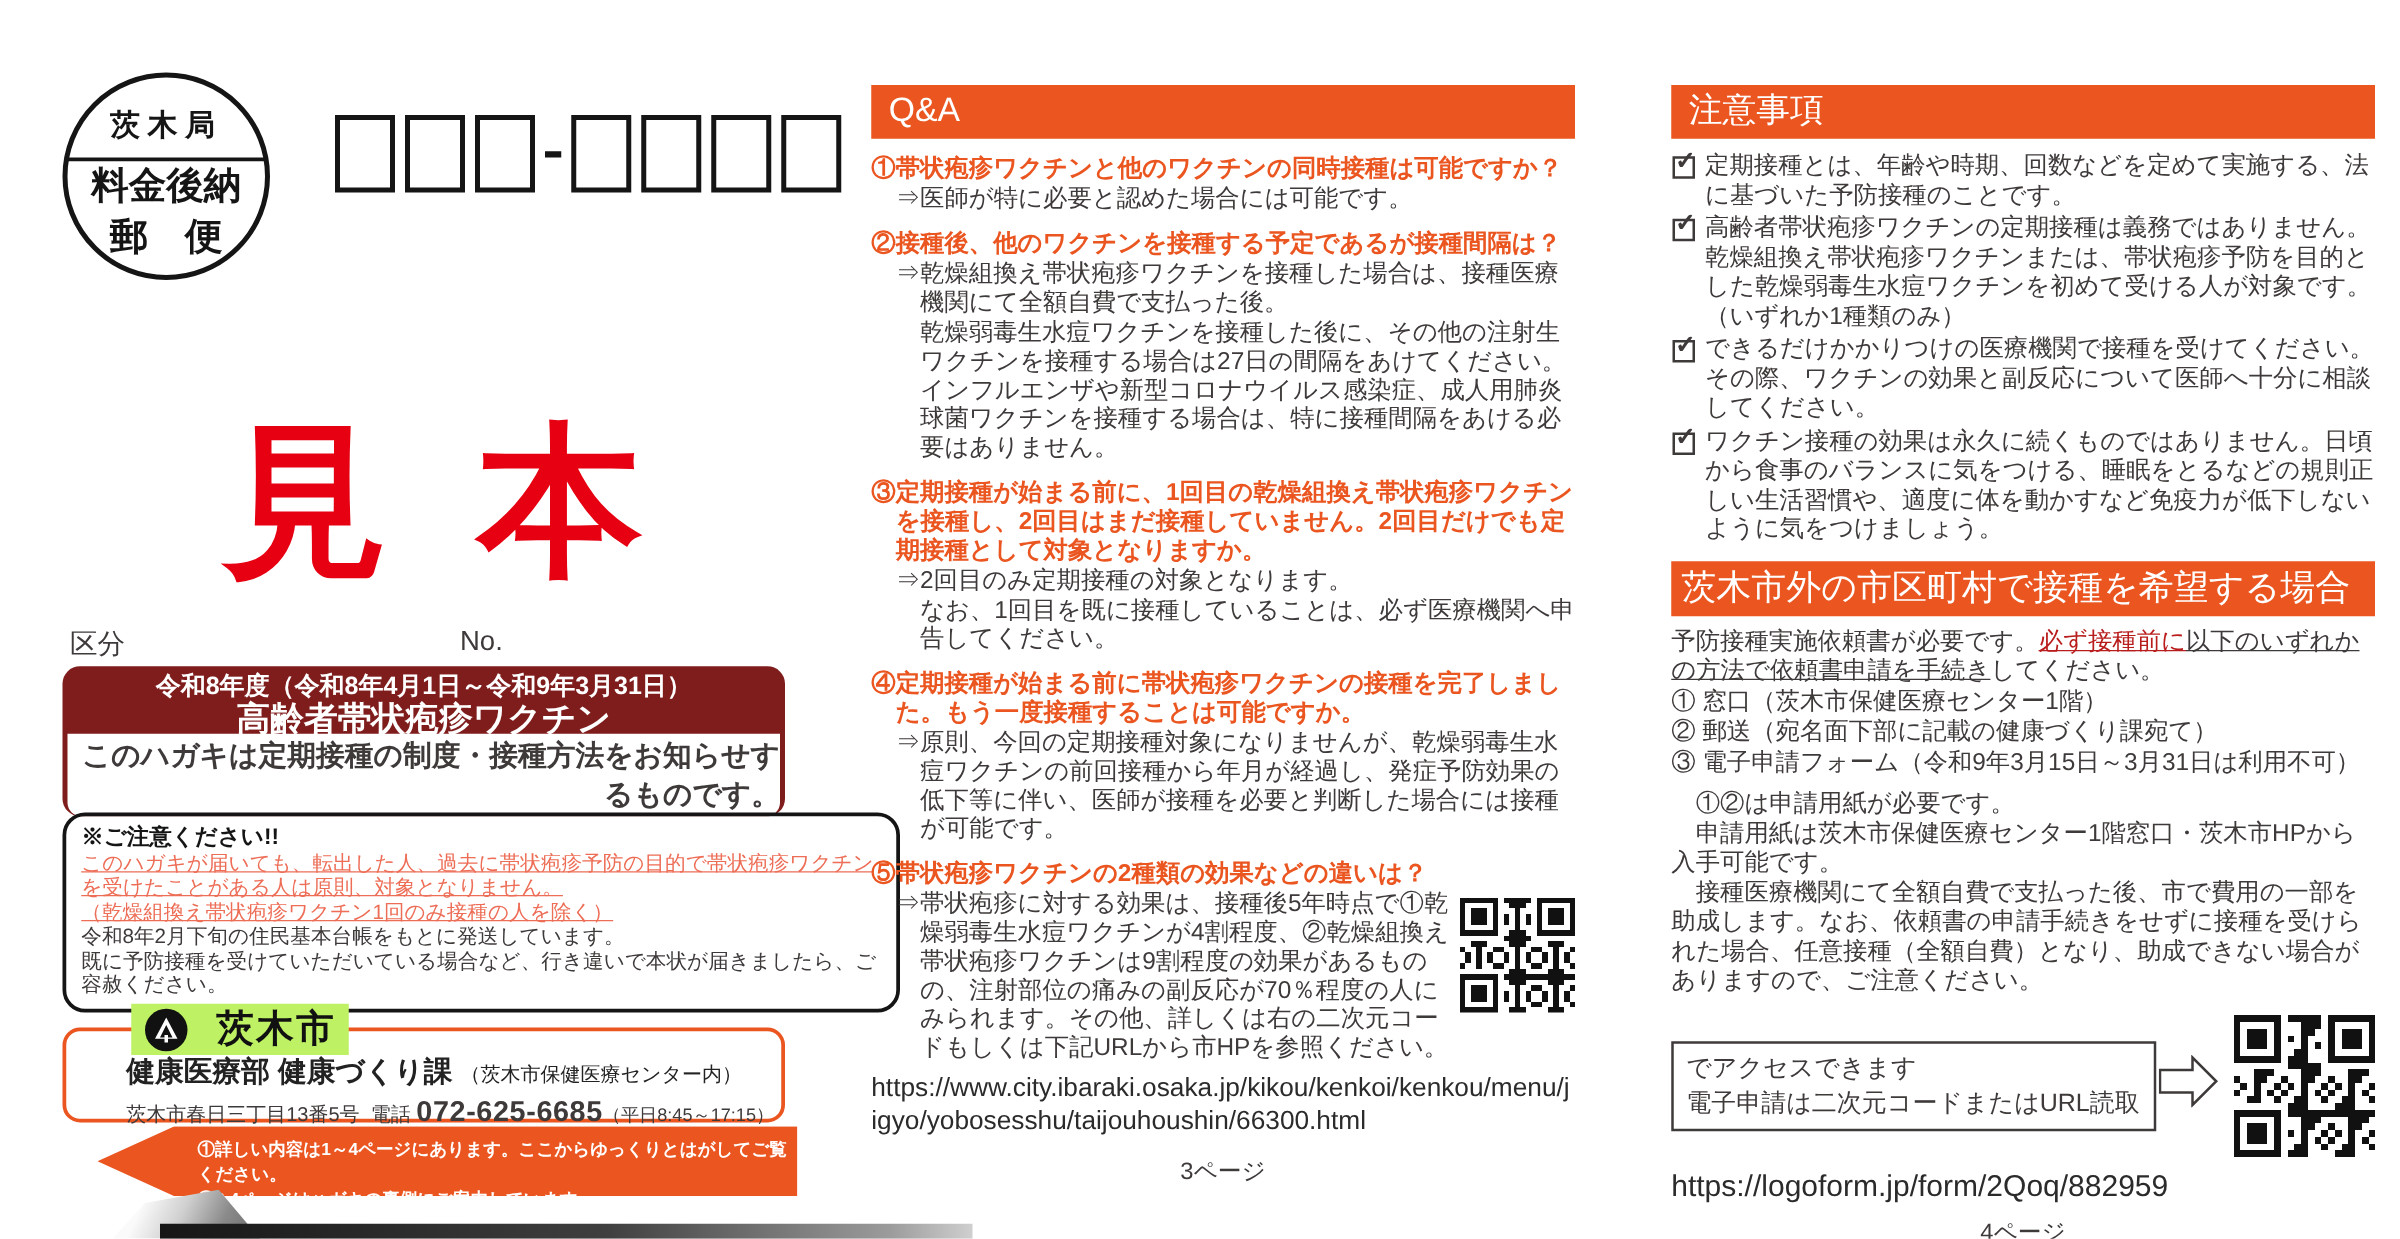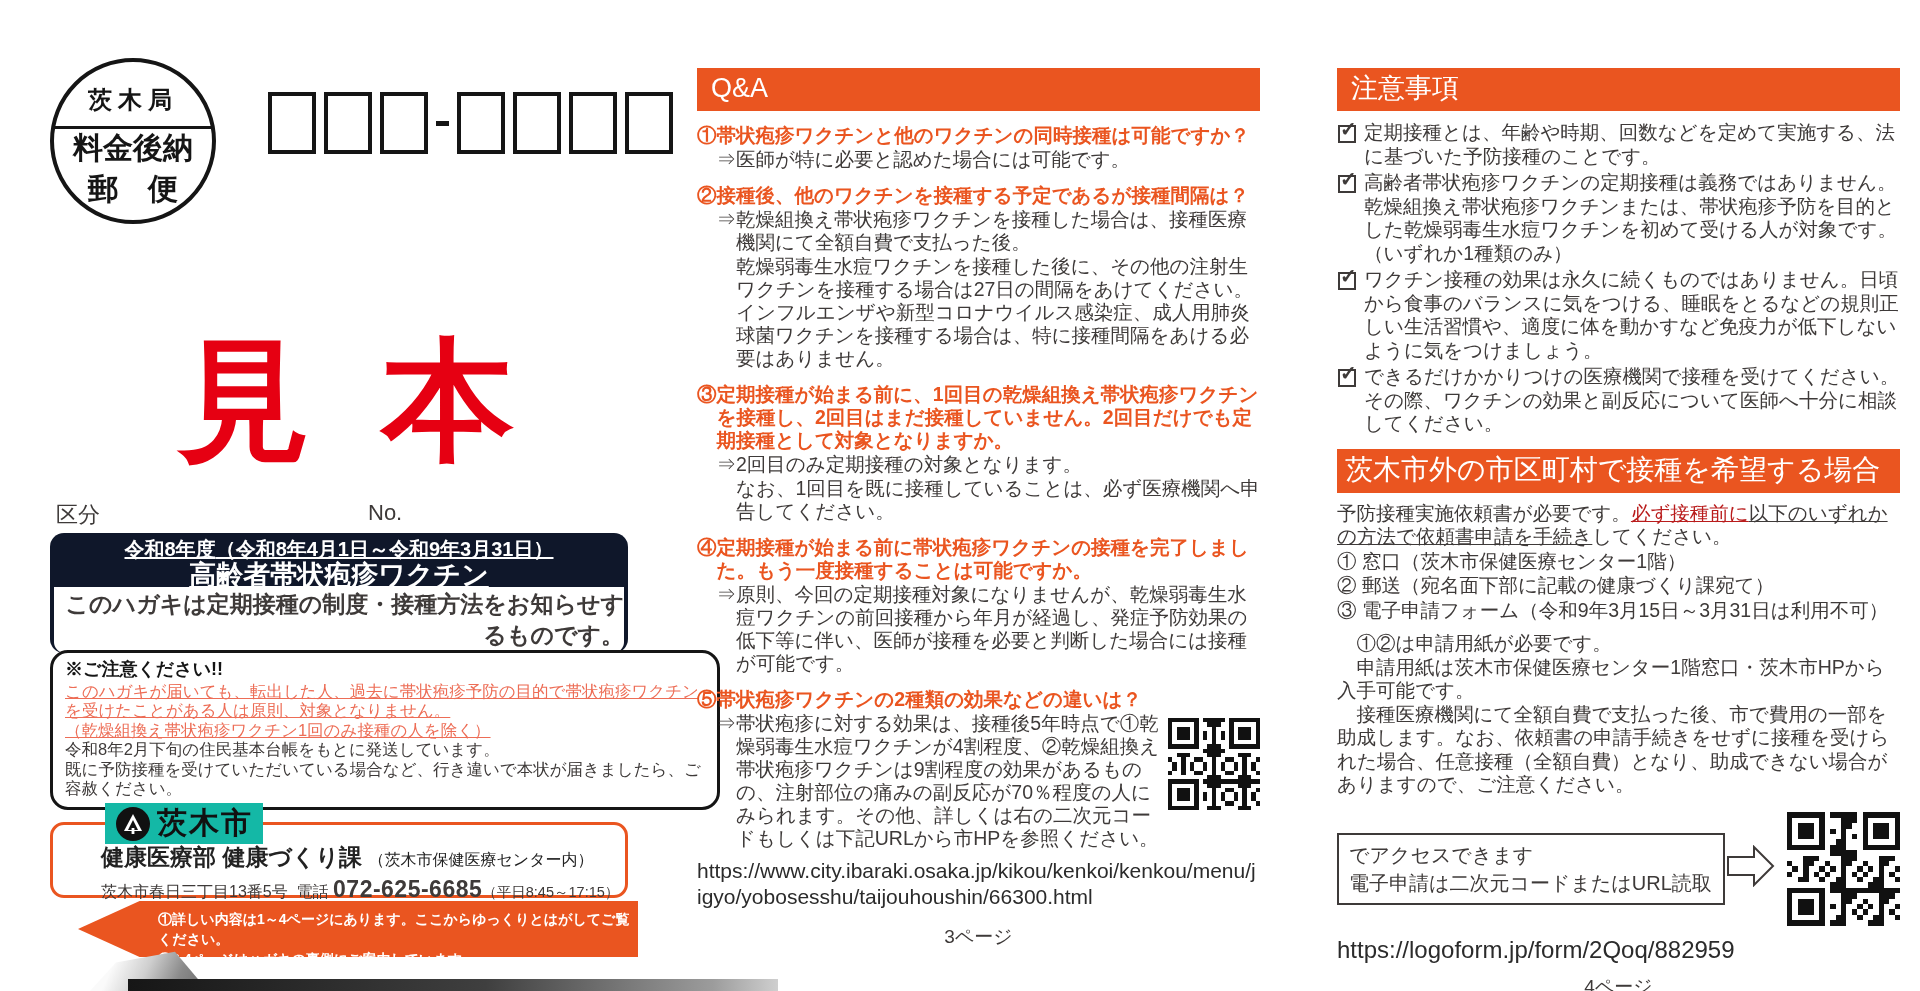--- a/index.html
+++ b/index.html
@@ -16,30 +16,30 @@
   .pm-top{font-size:24px;font-weight:600;letter-spacing:6px;padding-top:22px;}
   .pm-line{position:absolute;top:64px;left:-2px;right:-2px;border-top:3px solid #151515;}
   .pm-mid{font-size:30px;font-weight:600;margin-top:12px;}
   .pm-bot{font-size:30px;font-weight:600;}
   .zip{position:absolute;left:268px;top:92px;display:flex;align-items:center;gap:8px;}
   .zipbox{width:40px;height:54px;border:4px solid #151515;box-sizing:content-box;}
   .zipdash{width:13px;height:5px;background:#151515;}
   .mihon{position:absolute;left:178px;top:322px;font-size:132px;font-weight:bold;color:#E60012;letter-spacing:72px;white-space:nowrap;line-height:1.2;}
   .kubun{position:absolute;left:56px;top:500px;font-size:22px;}
   .no{position:absolute;left:368px;top:500px;font-size:22px;}
-  .titlebox{position:absolute;left:50px;top:533px;width:578px;height:120px;background:#0f172a;border-radius:14px;color:#fff;text-align:center;text-decoration:underline;}
+  .titlebox{position:absolute;left:50px;top:533px;width:578px;height:120px;background:#7f1d1d;border-radius:14px;color:#fff;text-align:center;}
   .t1{font-size:20px;font-weight:bold;margin-top:5px;line-height:1.1;}
   .t2{font-size:27px;font-weight:bold;line-height:1.12;}
   .t3{font-size:25px;font-weight:bold;line-height:1.12;}
   .tsub{position:absolute;left:4px;right:4px;bottom:0;background:#fff;color:#3E3A39;font-size:23px;font-weight:600;border-radius:0 0 11px 11px;padding:2px 0;text-align:right;}
   .cautionbox{position:absolute;left:50px;top:650px;width:670px;border:3px solid #151515;border-radius:18px;padding:7px 12px 8px;box-sizing:border-box;font-size:16.5px;line-height:19.5px;}
   .cb-head{font-weight:bold;font-size:18px;color:#151515;margin-bottom:2px;}
   .cb-red{color:#ED6D56;text-decoration:underline;}
   .senderbox{position:absolute;left:50px;top:822px;width:578px;height:76px;border:3px solid #EA5520;border-radius:14px;box-sizing:border-box;}
-  .senderhead{position:absolute;top:-22px;left:52px;background:#14b8a6;padding:0 10px;display:flex;align-items:center;gap:6px;}
+  .senderhead{position:absolute;top:-22px;left:52px;background:#bef264;padding:0 10px;display:flex;align-items:center;gap:22px;}
   .citylogo{width:36px;height:36px;display:inline-block;}
   .cityname{font-size:30px;font-weight:bold;color:#111;letter-spacing:2px;}
   .dept{margin:17px 0 0 48px;font-size:23px;font-weight:bold;color:#222;white-space:nowrap;}
   .dept .note{font-size:16px;font-weight:normal;}
   .addr{margin:3px 0 0 48px;font-size:16px;white-space:nowrap;}
   .addr .tel{font-size:23px;font-weight:bold;letter-spacing:.5px;}
   .addr .telnote{font-size:14.5px;}
   .arrowstrip{position:absolute;left:78px;top:901px;width:560px;height:56px;background:#EA5520;
     clip-path:polygon(0 50%,11% 0,100% 0,100% 100%,11% 100%);
     color:#fff;font-weight:bold;font-size:14px;line-height:20px;padding:8px 6px 8px 80px;box-sizing:border-box;}
@@ -318,22 +318,22 @@
   <div class="urlmid">https://www.city.ibaraki.osaka.jp/kikou/kenkoi/kenkou/menu/jigyo/yobosesshu/taijouhoushin/66300.html</div>
   <div class="pageno">3ページ</div>
 </section>
 
 <section class="col-right">
   <div class="secbar">注意事項</div>
 
   <ul class="notelist">
     <li><span class="chk"></span><span>定期接種とは、年齢や時期、回数などを定めて実施する、法に基づいた予防接種のことです。</span></li>
     <li><span class="chk"></span><span>高齢者帯状疱疹ワクチンの定期接種は義務ではありません。乾燥組換え帯状疱疹ワクチンまたは、帯状疱疹予防を目的とした乾燥弱毒生水痘ワクチンを初めて受ける人が対象です。（いずれか1種類のみ）</span></li>
+    <li><span class="chk"></span><span>できるだけかかりつけの医療機関で接種を受けてください。その際、ワクチンの効果と副反応について医師へ十分に相談してください。</span></li>
     <li><span class="chk"></span><span>ワクチン接種の効果は永久に続くものではありません。日頃から食事のバランスに気をつける、睡眠をとるなどの規則正しい生活習慣や、適度に体を動かすなど免疫力が低下しないように気をつけましょう。</span></li>
-    <li><span class="chk"></span><span>できるだけかかりつけの医療機関で接種を受けてください。その際、ワクチンの効果と副反応について医師へ十分に相談してください。</span></li>
   </ul>
 
   <div class="secbar secbar2">茨木市外の市区町村で接種を希望する場合</div>
 
   <div class="outside">
     <div class="intro">
       <span>予防接種実施依頼書が必要です。</span><span class="red">必ず接種前に</span><span class="ul">以下のいずれかの方法で依頼書申請を手続き</span><span>してください。</span>
     </div>
     <div class="methods">
       <div>① 窓口（茨木市保健医療センター1階）</div>

